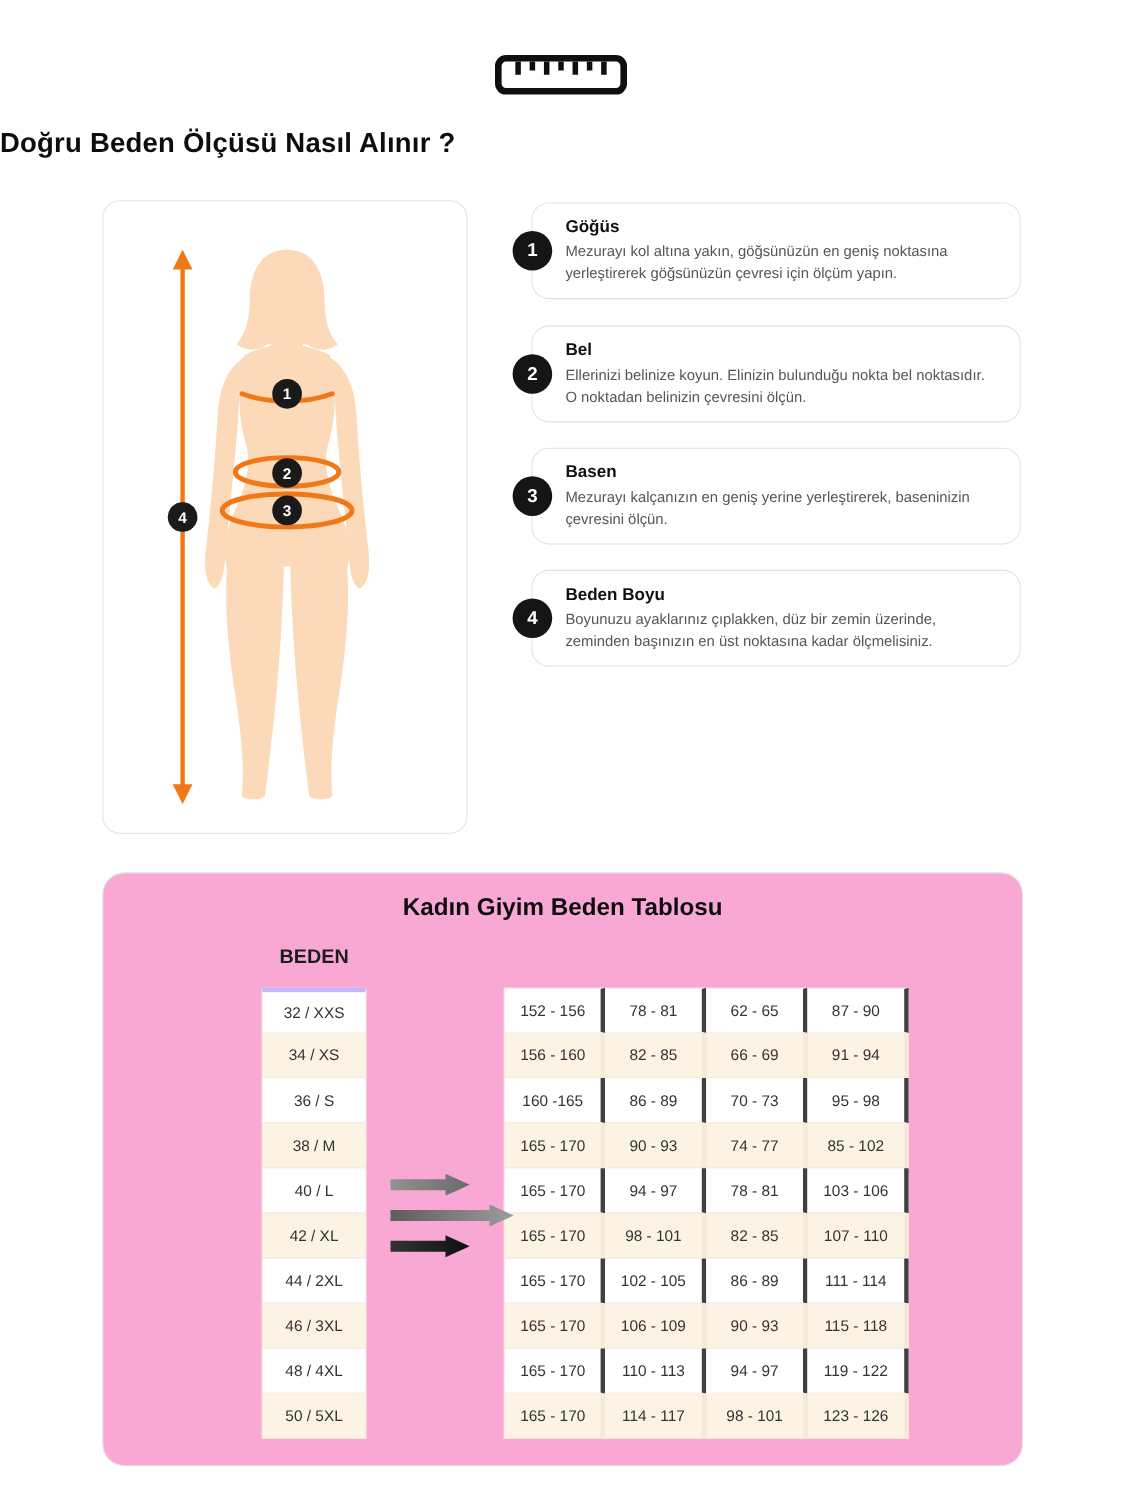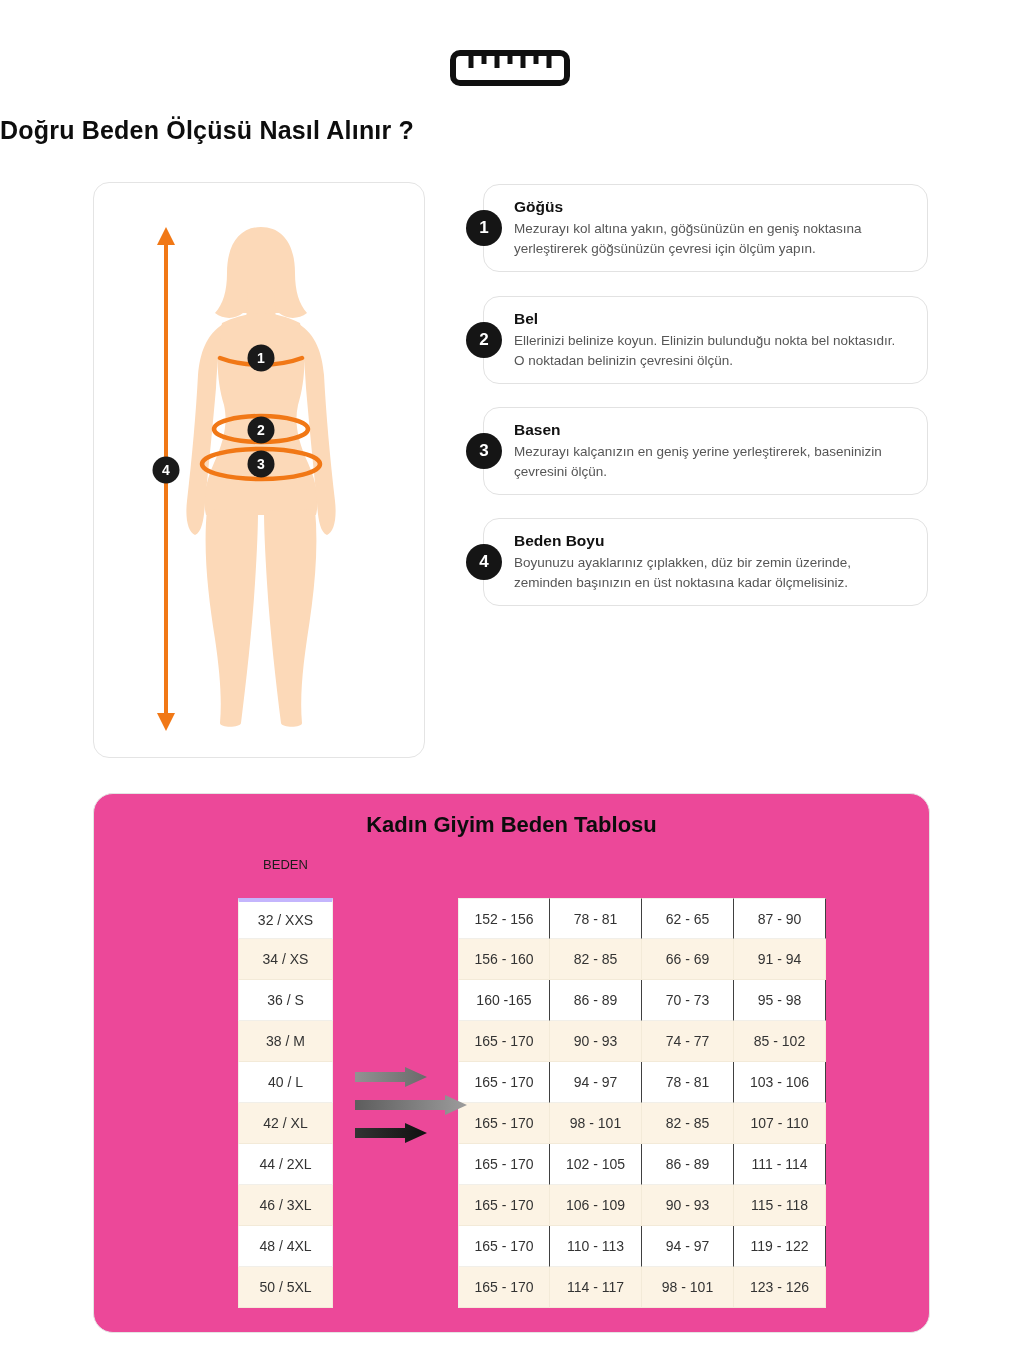--- a/index.html
+++ b/index.html
@@ -25,40 +25,40 @@
   .card-num { position:absolute; left:-18px; top:50%; margin-top:-18px;
     width:36px; height:36px; border-radius:50%; background:#151515; color:#fff;
     display:flex; align-items:center; justify-content:center;
     font-size:17px; font-weight:700; }
   .card-body { padding:13px 18px 24px 30px; }
   .card-title { font-size:15.5px; font-weight:700; color:#111; margin-bottom:3px; }
   .card-text { font-size:13.5px; color:#565656; line-height:1.5; max-width:400px; }
 
   
   .table-panel { position:absolute; left:93px; top:793px; width:837px; height:540px;
-    border:1px solid #e4e4e4; border-radius:20px; background:#ec4899; }
+    border:1px solid #e4e4e4; border-radius:20px; background:#f9a8d4; }
   .table-title { position:absolute; top:18px; left:0; width:100%; text-align:center;
     font-size:22px; font-weight:700; color:#0d0d0d; }
 
-  .hdr { position:absolute; top:62px; font-size:13px; font-weight:400; color:#1c1c1c;
+  .hdr { position:absolute; top:62px; font-size:18px; font-weight:700; color:#1c1c1c;
     text-align:center; line-height:1.45; }
   .hdr-beden { left:144px; width:95px; }
   .hdr-group { left:364px; width:368px; display:flex; }
   .hdr-group span { display:block; width:92px; text-align:center; }
 
   .beden-column { position:absolute; left:144px; top:104px; width:95px; }
   .data-grid { position:absolute; left:364px; top:104px; width:368px;
     display:grid; grid-template-columns:repeat(4, 92px); }
 
   .cell { height:41px; display:flex; align-items:center; justify-content:center;
     font-size:14px; color:#333; background:#fff; }
   .beden-column .cell { border-left:1px solid #f1efe9; border-right:1px solid #f1efe9;
     border-bottom:1px solid #f1efe9; }
   .beden-column .cell:first-child { border-top:4px solid #c4b5fd; }
-  .data-grid .cell { border-right:1px solid #404040; border-bottom:1px solid #f1efe9; }
+  .data-grid .cell { border-right:4px solid #404040; border-bottom:1px solid #f1efe9; }
   .data-grid .cell:nth-child(4n+1) { border-left:1px solid #f1efe9; }
   .data-grid .cell:nth-child(-n+4) { border-top:1px solid #f1efe9; }
   .cell.alt { background:#fcf3e4; border-color:#f3ead8; }
 
   .arrows { position:absolute; left:258px; top:272px; }
 </style>
 </head>
 <body>
 
 <div class="page">

